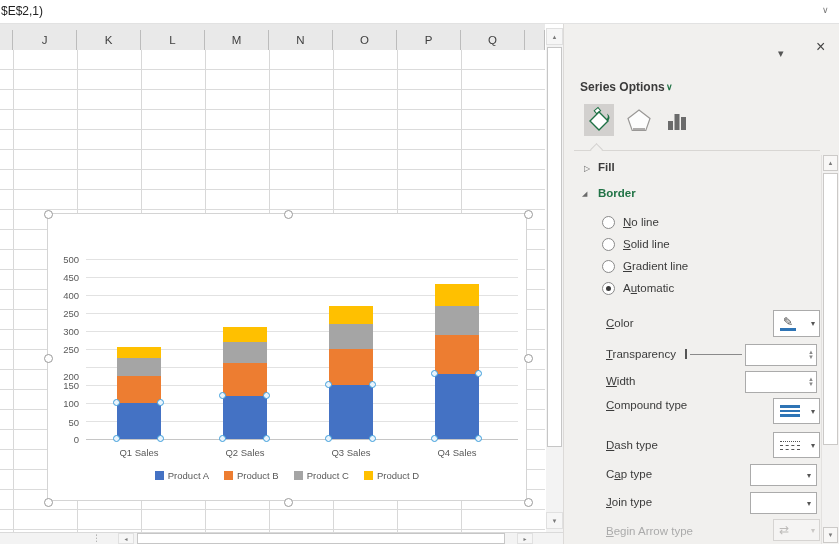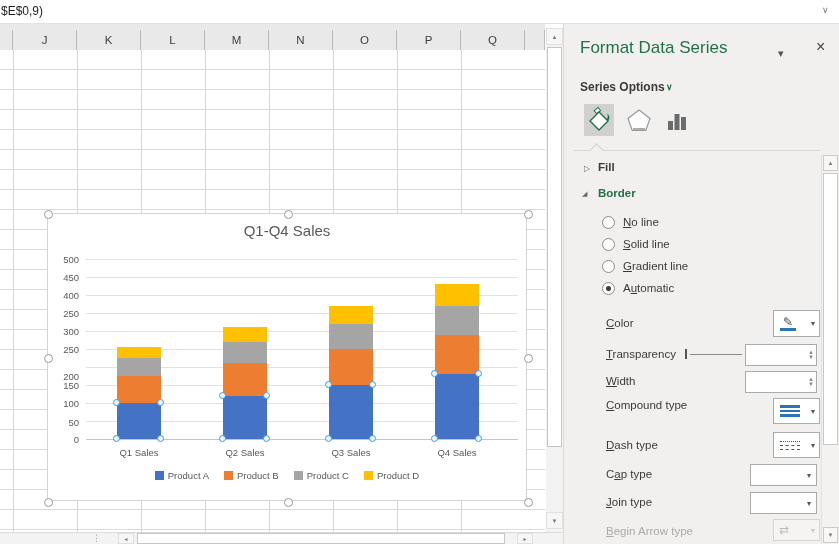--- a/index.html
+++ b/index.html
@@ -90,41 +90,40 @@
 
   
   #psb-track{left:257px;top:131px;width:18px;height:389px;background:#f3f2f1;border-left:1px solid #e3e1df;box-sizing:border-box;}
 </style>
 </head>
 <body>
 
 <div id="root">
 
   <div class="abs" id="formula-bar">
-    <span class="abs" id="formula-text">$E$0,9)</span>
+    <span class="abs" id="formula-text">$E$2,1)</span>
     <span class="abs" id="formula-expand">∨</span>
   </div>
 
   <div class="abs" id="header-band"></div>
   <div class="abs" id="col-headers">
       <div class="hcell" style="left: 0px; width: 13px;"></div>
       <div class="hcell" style="left: 13px; width: 64px;">J</div>
       <div class="hcell" style="left: 77px; width: 64px;">K</div>
       <div class="hcell" style="left: 141px; width: 64px;">L</div>
       <div class="hcell" style="left: 205px; width: 64px;">M</div>
       <div class="hcell" style="left: 269px; width: 64px;">N</div>
       <div class="hcell" style="left: 333px; width: 64px;">O</div>
       <div class="hcell" style="left: 397px; width: 64px;">P</div>
       <div class="hcell" style="left: 461px; width: 64px;">Q</div>
       <div class="hcell" style="left: 525px; width: 20px;"></div>
     </div>
   <div class="abs" id="grid"></div>
 
   <div class="abs" id="chart">
-    <div class="abs" id="chart-title">Q1-Q4 Sales</div>
     <div id="plot"></div>
     <div id="legend">
         <div class="leg-item">
           <div class="leg-swatch" style="background: rgb(68, 114, 196);"></div>
           <div class="leg-label">Product A</div>
         </div>
         <div class="leg-item">
           <div class="leg-swatch" style="background: rgb(237, 125, 49);"></div>
           <div class="leg-label">Product B</div>
         </div>
@@ -212,21 +211,20 @@
   </div>
 
   <div class="abs" id="hsb">
     <span class="abs" id="hsb-dots">⋮</span>
     <div class="sb-btn" style="left:118px;top:0;width:16px;height:11px;font-size:5px;">◄</div>
     <div class="sb-thumb" style="left:137px;top:0px;width:368px;height:11px;"></div>
     <div class="sb-btn" style="left:517px;top:0;width:16px;height:11px;font-size:5px;">►</div>
   </div>
 
   <div class="abs" id="pane">
-    <div class="abs" id="pane-title">Format Data Series</div>
     <div class="abs" id="pane-menu">▾</div>
     <div class="abs" id="pane-close">×</div>
     <div class="abs" id="series-options">Series Options</div>
     <div class="abs" id="so-chevron">∨</div>
 
     <div class="tab sel" style="left:20px;">
       <svg width="26" height="28" viewBox="0 0 26 28">
         <rect x="9" y="3" width="5" height="4" transform="rotate(-40 11 5)" fill="#fff" stroke="#1e7145" stroke-width="1"></rect>
         <polygon points="13,6 22,15 13,24 4,15" fill="#fff" stroke="#1e7145" stroke-width="1.4"></polygon>
         <path d="M22,15 Q25.5,11 21,7.5 Q23,12 20,13.5 Z" fill="#1e7145"></path>

